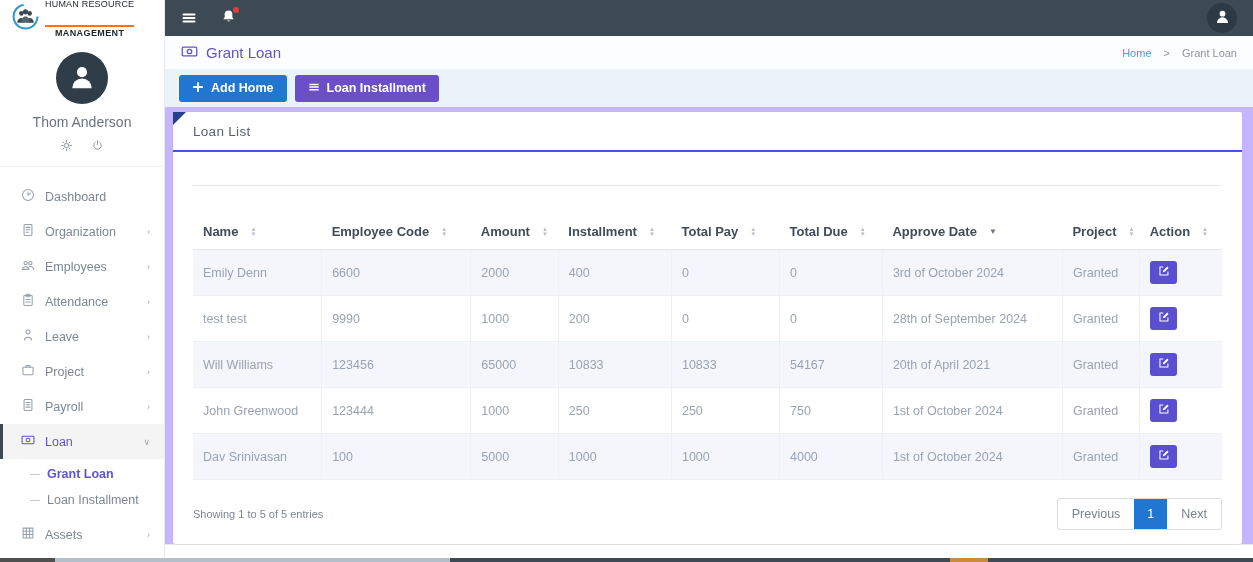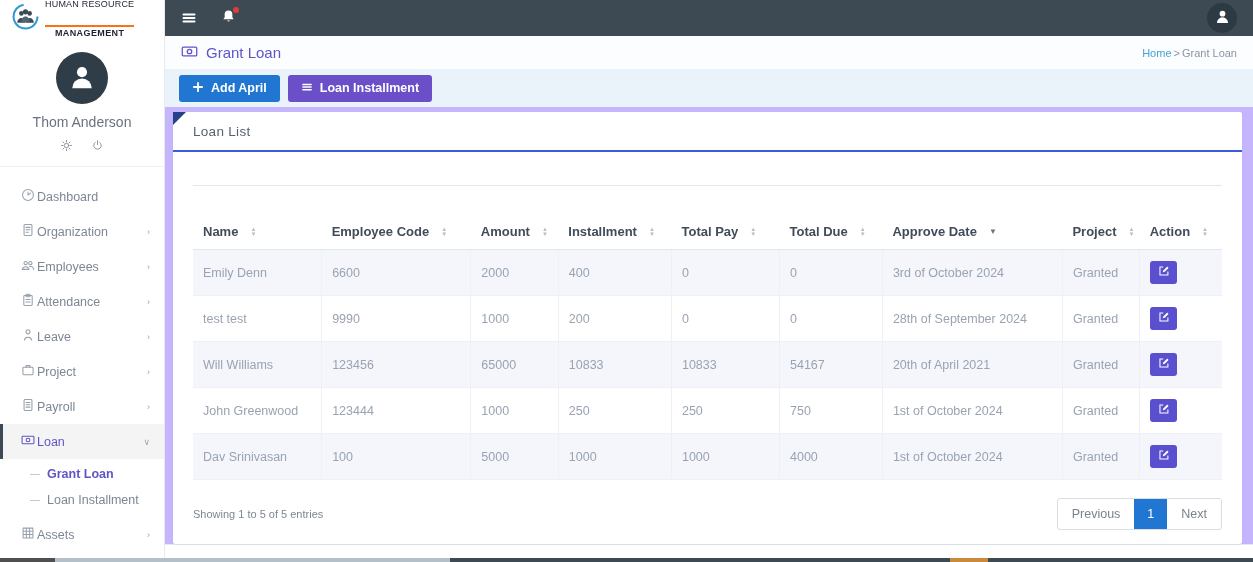--- a/index.html
+++ b/index.html
@@ -13,21 +13,21 @@
   .brand-text { display:flex; flex-direction:column; align-items:center; }
   .brand-line1 { font-size:9px; font-weight:normal; color:#1d2430; letter-spacing:.2px; border-bottom:2px solid #f97316; padding-bottom:16px; }
   .brand-line2 { font-size:9px; font-weight:bold; color:#1d2430; margin-top:1px; letter-spacing:.4px; }
   .profile { text-align:center; padding:16px 0 11px; border-bottom:1px solid #eef1f4; }
   .avatar-lg { width:52px; height:52px; border-radius:50%; background:#2e3d47; margin:0 auto; display:flex; align-items:center; justify-content:center; }
   .avatar-lg svg { width:30px; height:30px; }
   .profile-name { margin-top:10px; color:#6a7380; font-size:14px; }
   .profile-actions { margin-top:9px; display:flex; justify-content:center; gap:18px; color:#8b95a1; }
   .profile-actions svg { width:13px; height:13px; cursor:pointer; }
   .menu { padding-top:12px; flex:1; overflow:hidden; }
-  .menu-item { display:flex; align-items:center; gap:2px; padding:9px 14px 9px 18px; color:#7c8795; font-size:12.5px; cursor:pointer; border-left:3px solid transparent; }
+  .menu-item { display:flex; align-items:center; gap:10px; padding:9px 14px 9px 18px; color:#7c8795; font-size:12.5px; cursor:pointer; border-left:3px solid transparent; }
   .menu-item svg { width:14px; height:14px; color:#98a1ad; flex-shrink:0; }
   .menu-item .chev { margin-left:auto; font-size:9px; color:#9aa3ae; }
   .menu-item.active { color:#5f55c8; background:#f4f4f5; border-left:3px solid #3d4a54; }
   .menu-item.active svg { color:#5f55c8; }
   .submenu { padding:2px 0 4px 30px; }
   .sub-item { display:flex; align-items:center; gap:7px; padding:6px 0; font-size:12.5px; color:#7c8795; cursor:pointer; }
   .sub-item .dash { width:10px; border-top:1px solid #c3cad3; }
   .sub-item.active { color:#5f55c8; font-weight:bold; }
 
   
@@ -37,21 +37,21 @@
   .hamburger { cursor:pointer; display:flex; }
   .bell-wrap { position:relative; cursor:pointer; display:flex; }
   .bell-dot { position:absolute; top:-2px; right:-3px; width:6px; height:6px; border-radius:50%; background:#e23b3b; }
   .topbar-spacer { flex:1; }
   .avatar-sm { width:30px; height:30px; border-radius:50%; background:#2c3a44; display:flex; align-items:center; justify-content:center; cursor:pointer; }
   .avatar-sm svg { width:17px; height:17px; }
 
   .titlebar { height:33px; background:#fcfdff; display:flex; align-items:center; justify-content:space-between; padding:0 16px; flex-shrink:0; }
   .page-title { display:flex; align-items:center; gap:8px; color:#5f55c8; font-size:15px; }
   .page-title svg { width:17px; height:17px; }
-  .breadcrumb { font-size:11px; color:#8b95a1; display:flex; gap:2px; align-items:center; }
+  .breadcrumb { font-size:11px; color:#8b95a1; display:flex; gap:12px; align-items:center; }
   .breadcrumb .home { color:#45a2d1; cursor:pointer; text-decoration:none; }
 
   .actionbar { height:38px; background:#ebf3fa; display:flex; align-items:center; gap:8px; padding:0 14px; flex-shrink:0; }
   .btn { border:none; color:#fff; font-size:12.5px; font-weight:bold; padding:6px 13px; border-radius:3px; display:flex; align-items:center; gap:7px; cursor:pointer; font-family:inherit; }
   .btn svg { width:12px; height:12px; }
   .btn-add { background:#2176d2; }
   .btn-inst { background:#6a4fc9; }
 
   .content { flex:1; background:#c4b5fd; padding:5px 11px 0 8px; }
   .card { background:#fff; position:relative; min-height:360px; border-radius:2px; box-shadow:0 1px 2px rgba(40,60,90,.06); }
@@ -265,21 +265,21 @@
         <span>&gt;</span>
         <span>Grant Loan</span>
       </div>
     </div>
 
     <div class="actionbar">
       <button class="btn btn-add">
         <span><svg viewBox="0 0 16 16" width="12" height="12" stroke="currentColor" stroke-width="2.4" stroke-linecap="round">
               <path d="M8 2.5v11M2.5 8h11"></path>
             </svg></span>
-        <span>Add April</span>
+        <span>Add Home</span>
       </button>
       <button class="btn btn-inst">
         <span><svg viewBox="0 0 16 16" width="13" height="13" stroke="currentColor" stroke-width="2" stroke-linecap="round">
               <path d="M2.5 4.5h11M2.5 8h11M2.5 11.5h11"></path>
             </svg></span>
         <span>Loan Installment</span>
       </button>
     </div>
 
     <div class="content">

